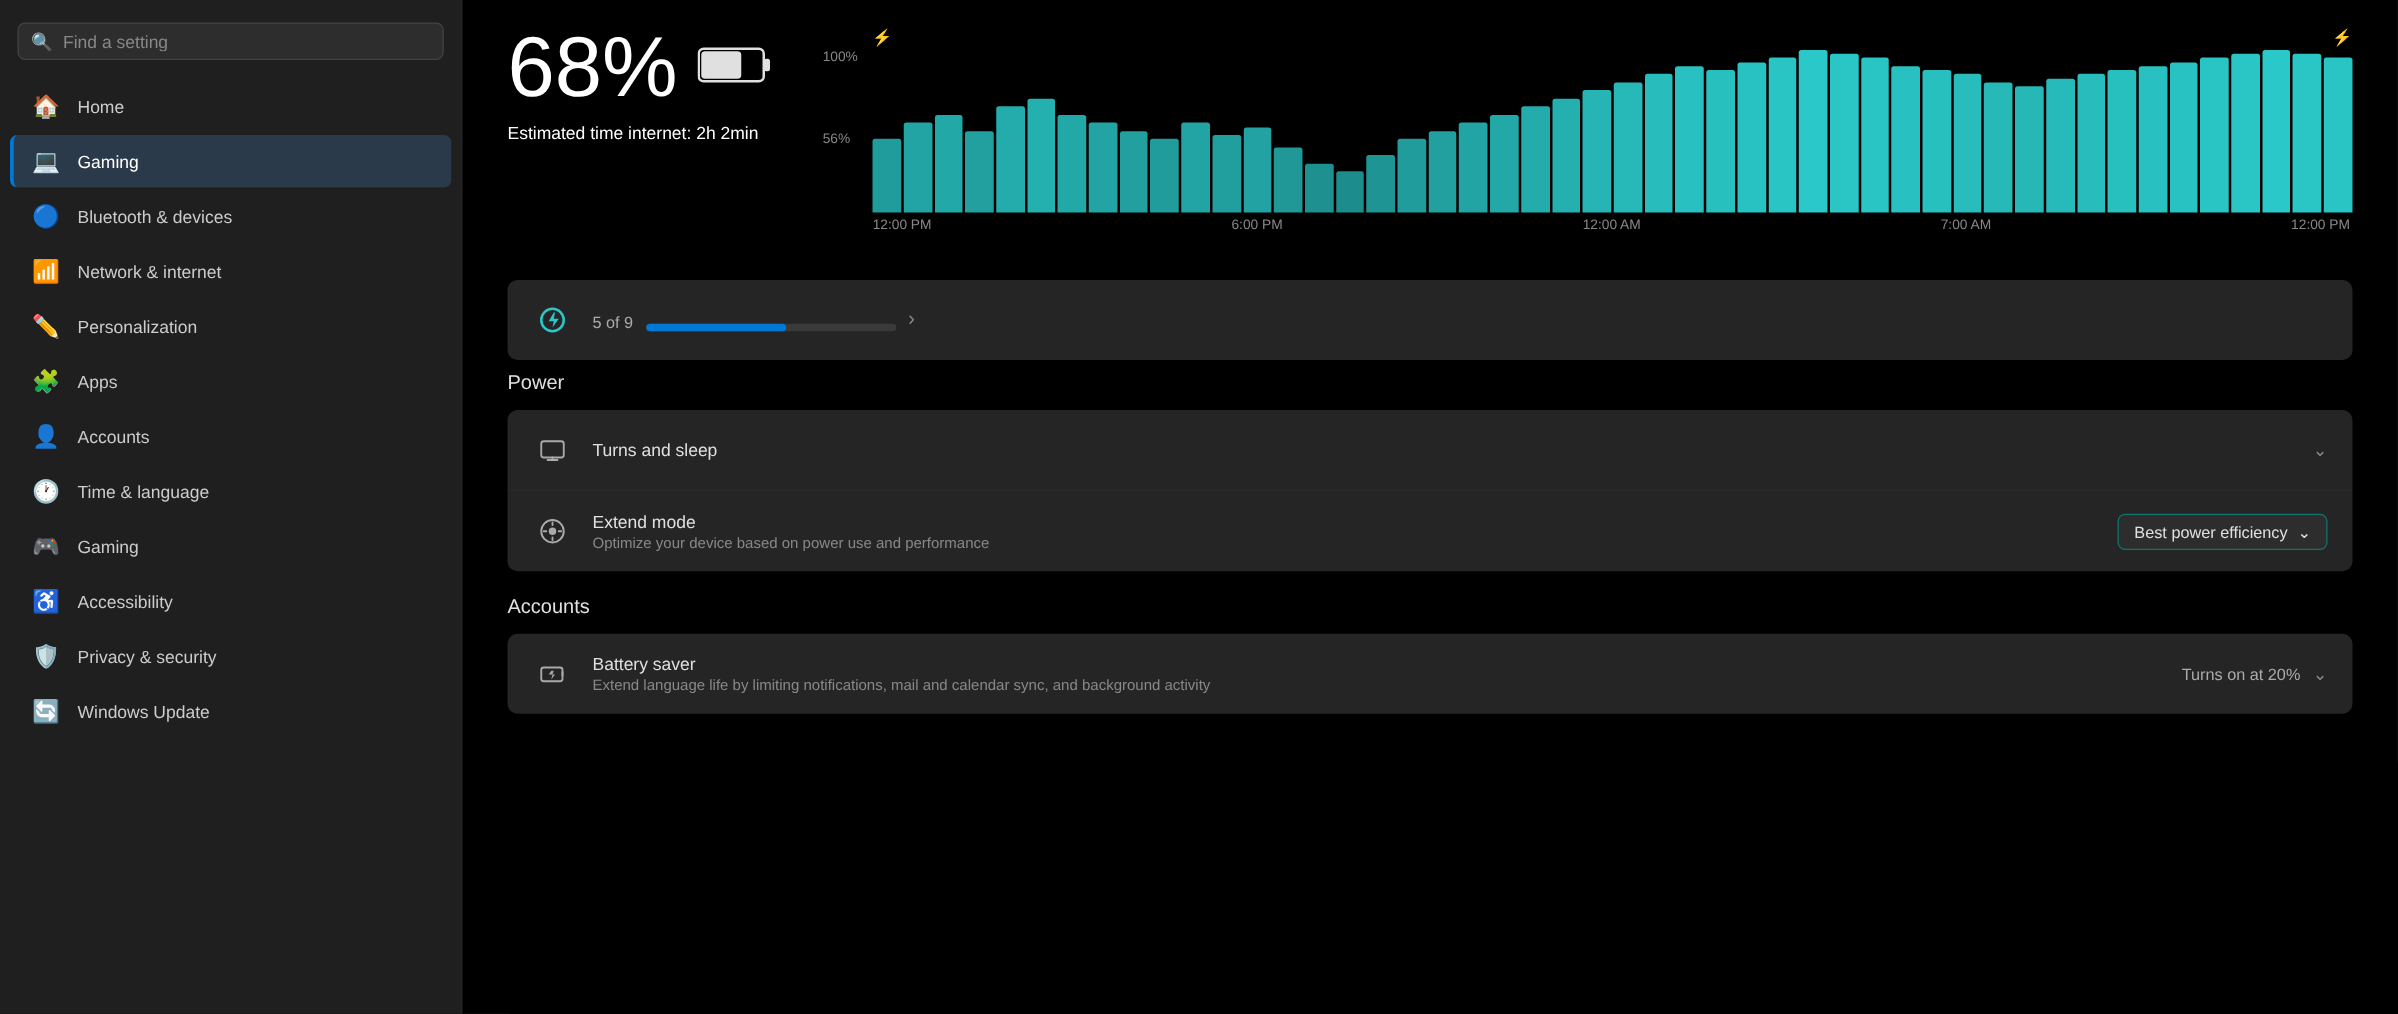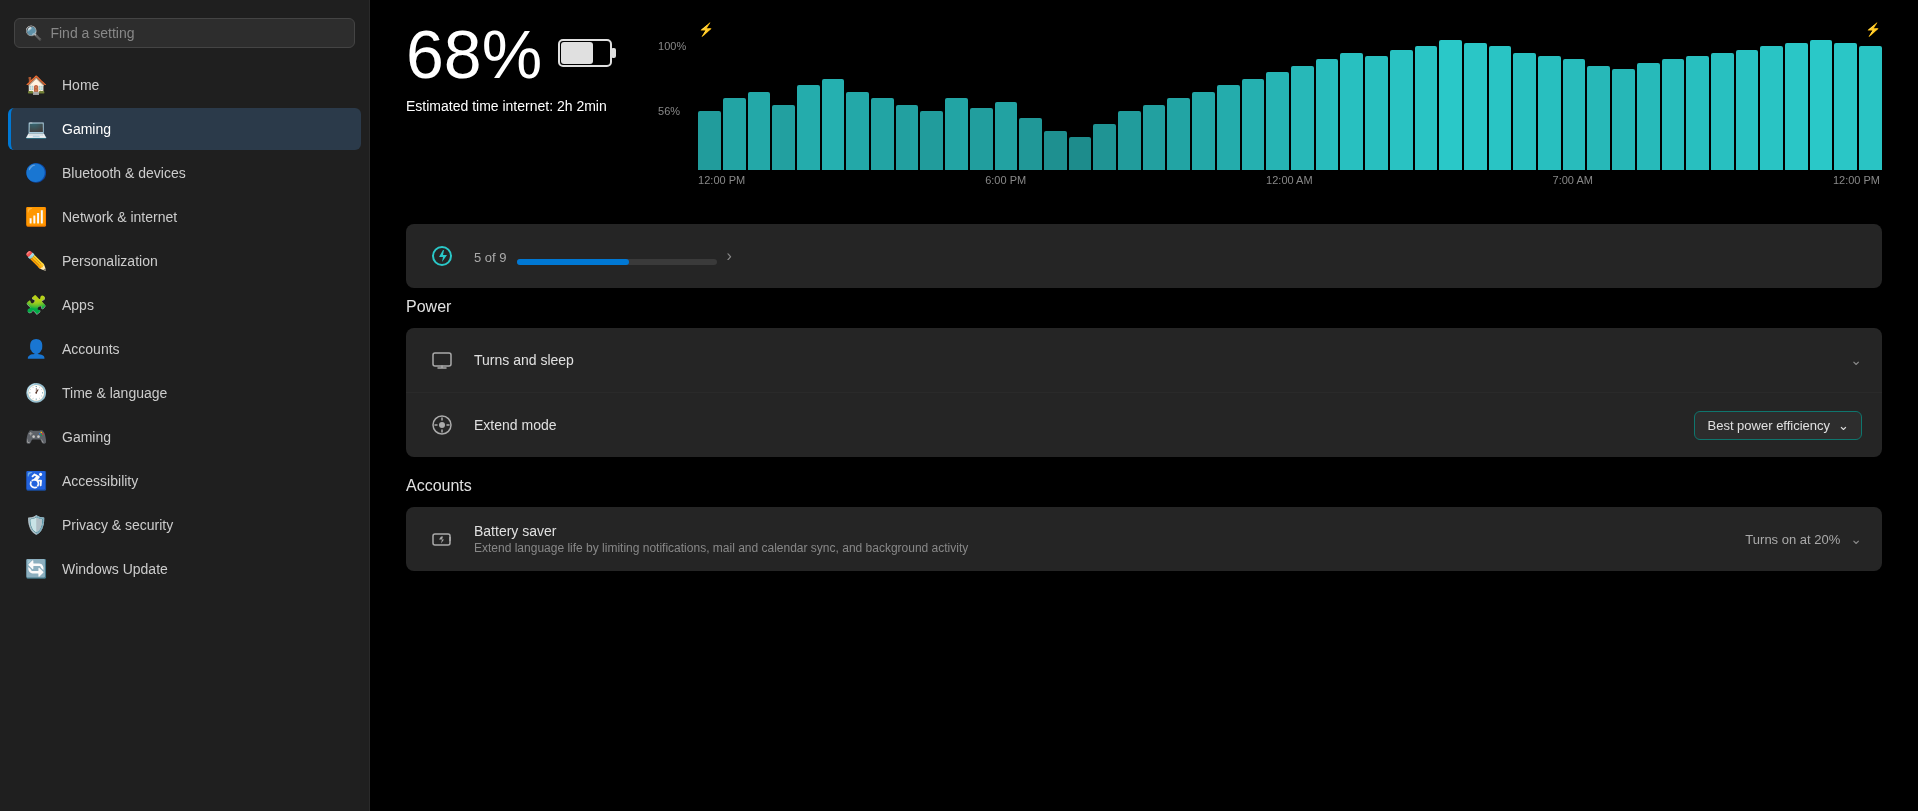--- a/index.html
+++ b/index.html
@@ -405,20 +405,21 @@
     <div class="settings-row">
       <div class="row-icon">
         <svg width="22" height="22" viewBox="0 0 22 22" fill="none">
             <circle cx="11" cy="11" r="9" stroke="#aaa" stroke-width="1.5"></circle>
             <circle cx="11" cy="11" r="3" fill="#aaa"></circle>
             <path d="M11 4v2M11 16v2M4 11h2M16 11h2" stroke="#aaa" stroke-width="1.5" stroke-linecap="round"></path>
           </svg>
       </div>
       <div class="row-text">
         <div class="row-title">Extend mode</div>
+        <div class="row-subtitle">Optimize your device based on power use and performance</div>
       </div>
       <div class="row-right">
         <button class="dropdown-btn">
           <span>Best power efficiency</span>
           <span>⌄</span>
         </button>
       </div>
     </div>
   </div>
 

